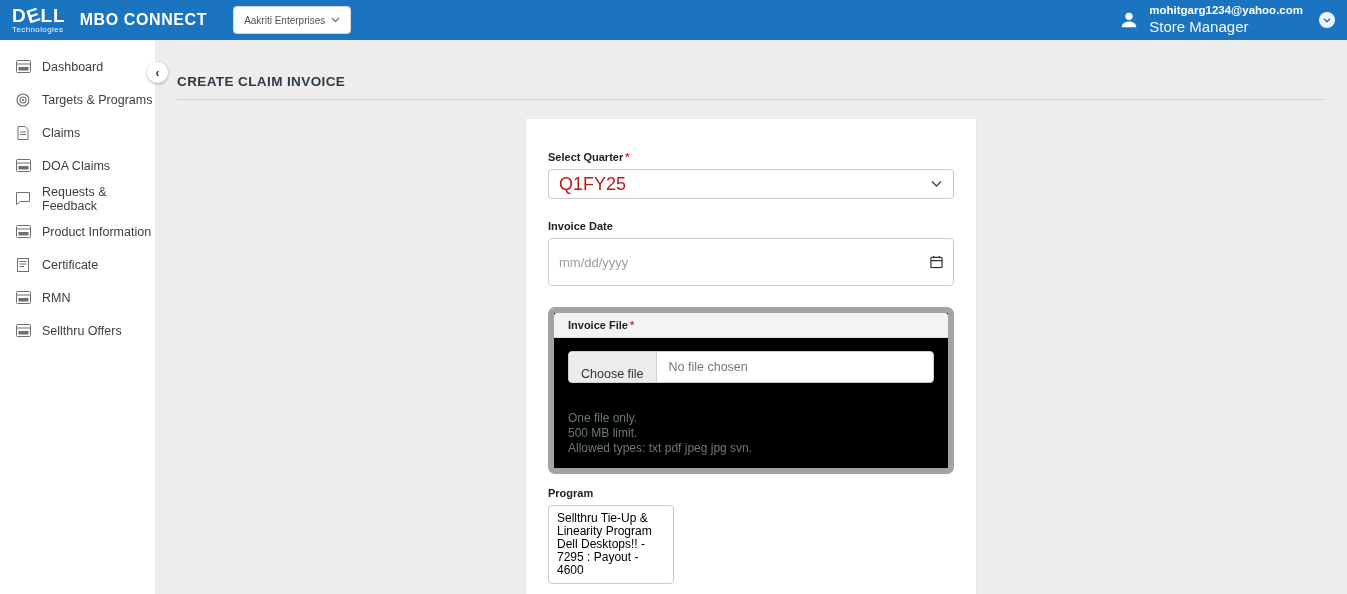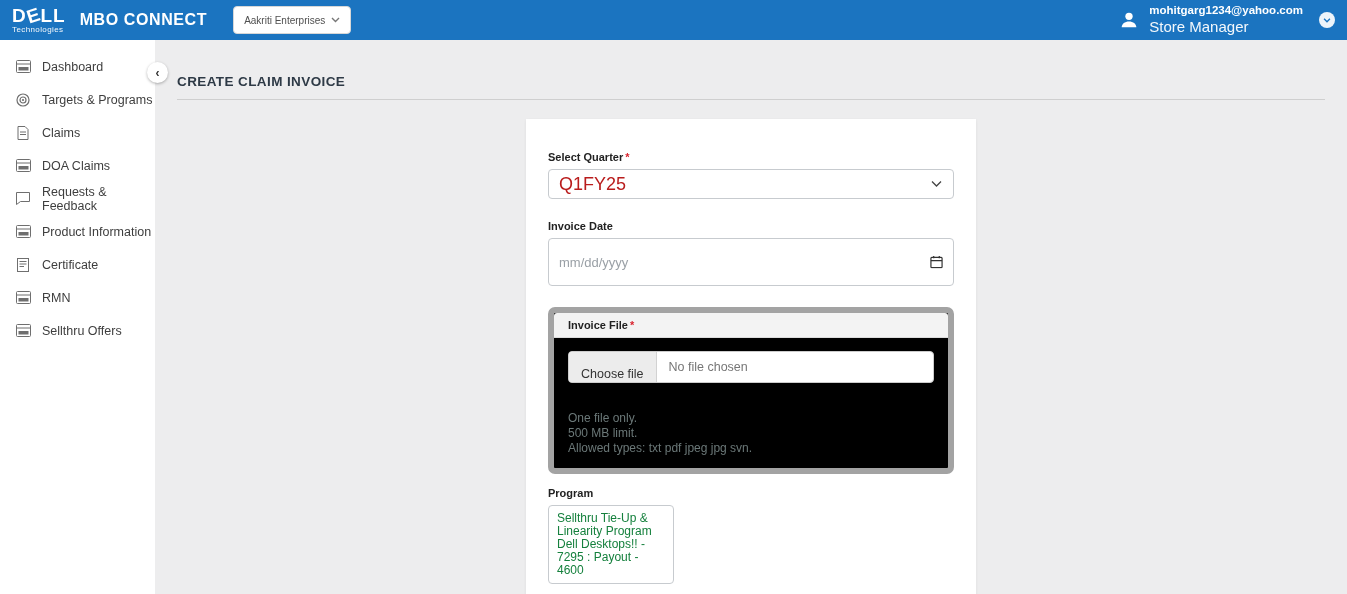--- a/index.html
+++ b/index.html
@@ -53,21 +53,21 @@
 
   .fieldset { border:6px solid #a3a3a3; border-radius:7px; margin-bottom:13px; background:#000000; }
   .fieldset-head { background:#f3f3f3; border-bottom:1px solid #dcdcdc; border-radius:3px 3px 0 0; padding:6px 14px; font-size:11px; font-weight:bold; color:#222; }
   .fieldset-body { padding:13px 14px 12px 14px; }
   .file-widget { height:32px; border:1px solid #ccc; border-radius:4px; display:flex; align-items:center; overflow:hidden; cursor:pointer; background:#fff; }
   .choose-btn { height:100%; background:#ececec; border:none; border-right:1px solid #d2d2d2; padding:18px 12px; font-size:12.5px; color:#333; font-family:inherit; cursor:pointer; }
   .no-file { font-size:12.5px; color:#767676; margin-left:12px; }
   .file-help { margin-top:28px; font-size:12px; line-height:15px; color:#6b7878; }
   .file-help div { margin-bottom:0; }
 
-  .program-box { width:126px; border:1px solid #c7cbcf; border-radius:4px; padding:6px 8px; font-size:12px; line-height:13px; color:#15803d; cursor:pointer; background:#fff; }
+  .program-box { width:126px; border:1px solid #c7cbcf; border-radius:4px; padding:6px 8px; font-size:12px; line-height:13px; color:#000000; cursor:pointer; background:#fff; }
 
   .remarks-field { margin-top:31px; }
 </style>
 </head>
 <body>
 
 <div class="app">
 
   <header class="header">
     <div class="brand">

